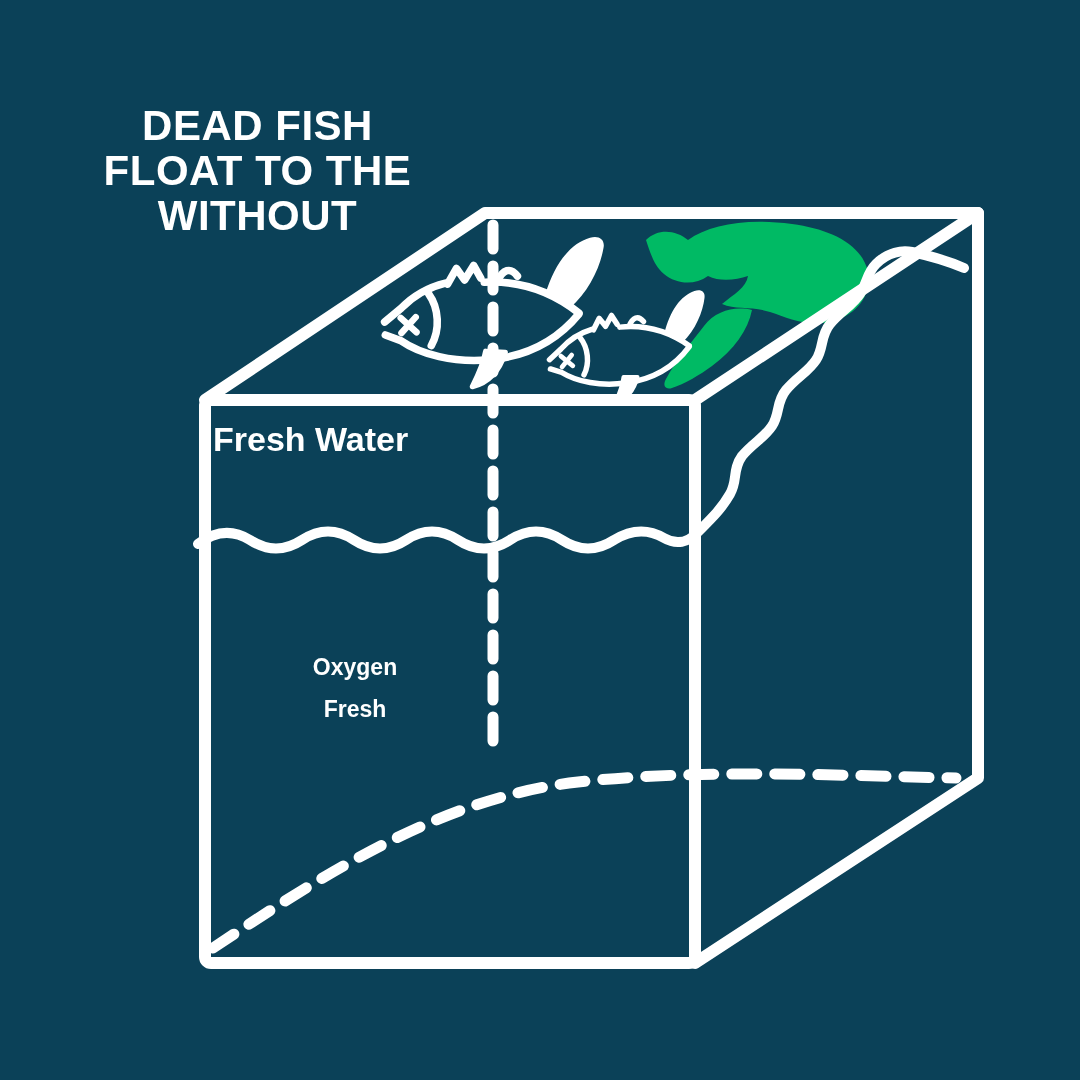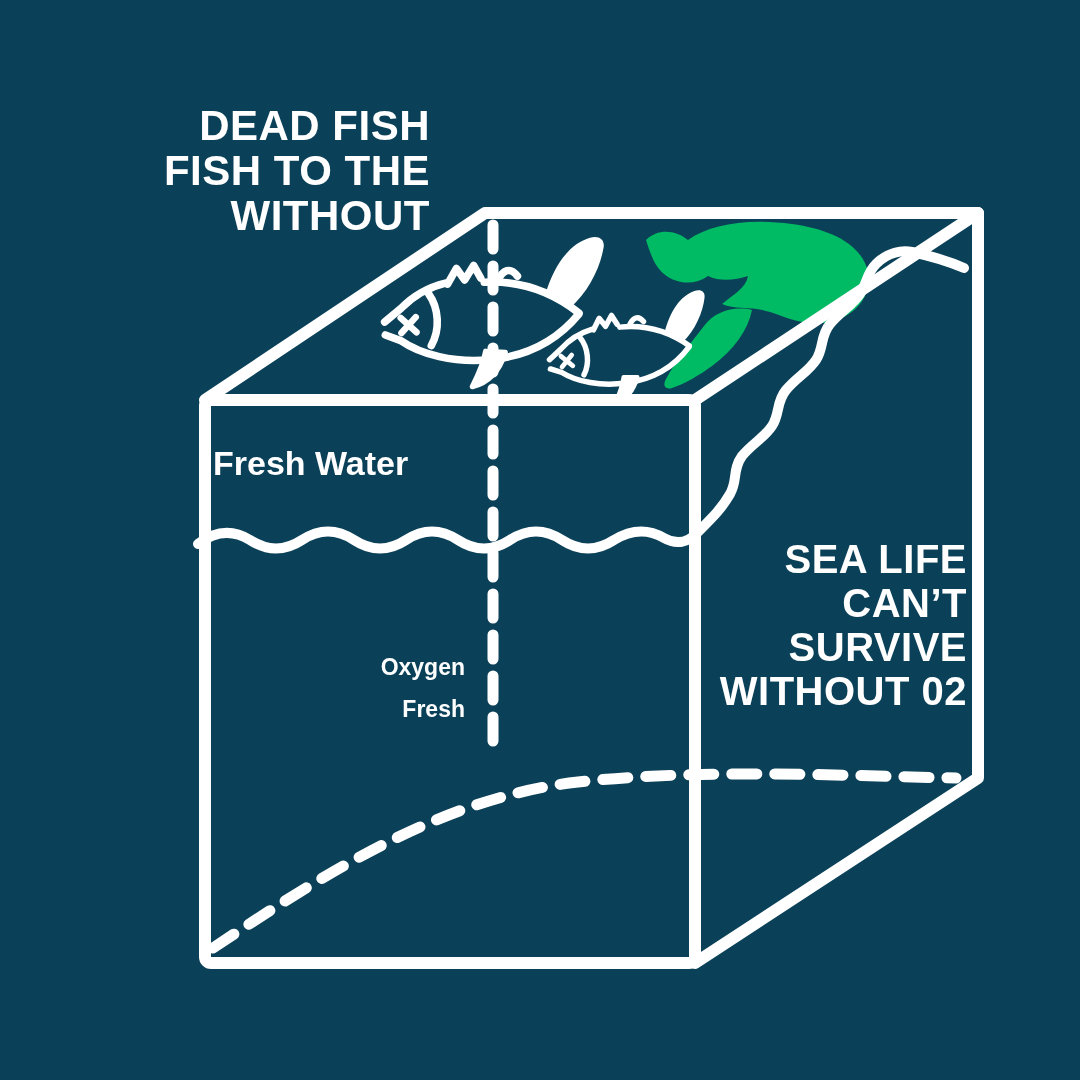--- a/index.html
+++ b/index.html
@@ -13,25 +13,25 @@
     width:1080px;height:1080px;
     background:var(--bg);
     overflow:hidden;
     font-family:"Liberation Sans", sans-serif;
   }
   .art{position:absolute;left:0;top:0;}
   .note{
     position:absolute;
     color:var(--ink);
     font-weight:700;
-    text-align:right;
+    text-align:center;
   }
   .note div{white-space:nowrap;}
   .note-title{left:85px;top:103px;width:345px;font-size:42px;line-height:45px;letter-spacing:.5px;}
-  .note-fresh{left:213px;top:421px;width:300px;font-size:34px;line-height:36px;text-align:left;margin-top:24px;}
+  .note-fresh{left:213px;top:421px;width:300px;font-size:34px;line-height:36px;text-align:left;}
   .note-oxygen{left:245px;top:646px;width:220px;font-size:23px;line-height:42px;}
   .note-sealife{left:703px;top:537px;width:264px;font-size:40px;line-height:44px;letter-spacing:.5px;}
 </style>
 </head>
 <body>
 
 <div class="stage">
 
   <svg class="art" width="1080" height="1080" viewBox="0 0 1080 1080">
     <defs>
@@ -101,33 +101,27 @@
              C 868,282 866,274 876,264
              C 888,252 902,250 912,252
              C 926,255 946,260 964,268" fill="none" stroke="#ffffff" stroke-width="10" stroke-linecap="round"></path>
 
     <use href="#deadfish" transform="translate(382,256) scale(1.08) rotate(-3 100 50)"></use>
     <use href="#deadfish" transform="translate(547,308) scale(0.78) rotate(-6 100 50)"></use>
   </svg>
 
   <div class="note note-title">
     <div>DEAD FISH</div>
-    <div>FISH TO THE</div>
+    <div>FLOAT TO THE</div>
     <div>WITHOUT</div>
   </div>
 
   <div class="note note-fresh">
     <div>Fresh Water</div>
   </div>
 
   <div class="note note-oxygen">
     <div>Oxygen</div>
     <div>Fresh</div>
   </div>
 
-  <div class="note note-sealife">
-    <div>SEA LIFE</div>
-    <div>CAN’T</div>
-    <div>SURVIVE</div>
-    <div>WITHOUT 02</div>
-  </div>
 
 </div>
 
 </body></html>

